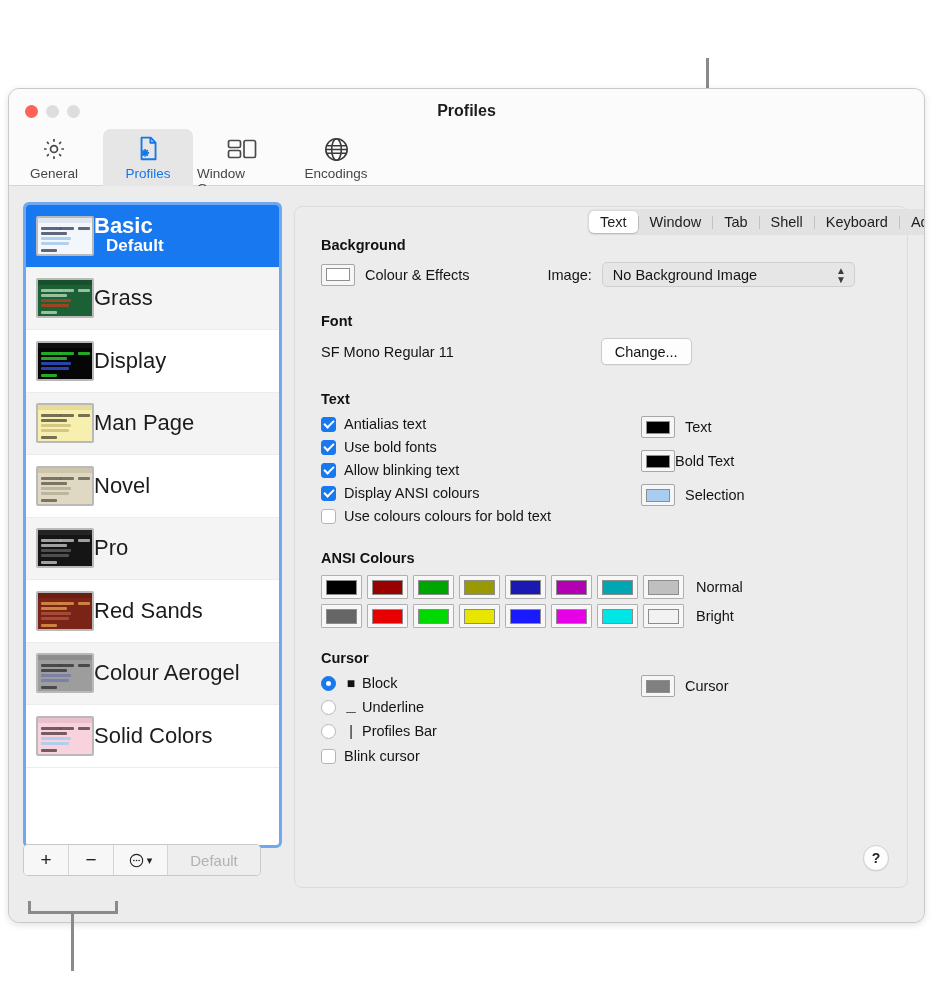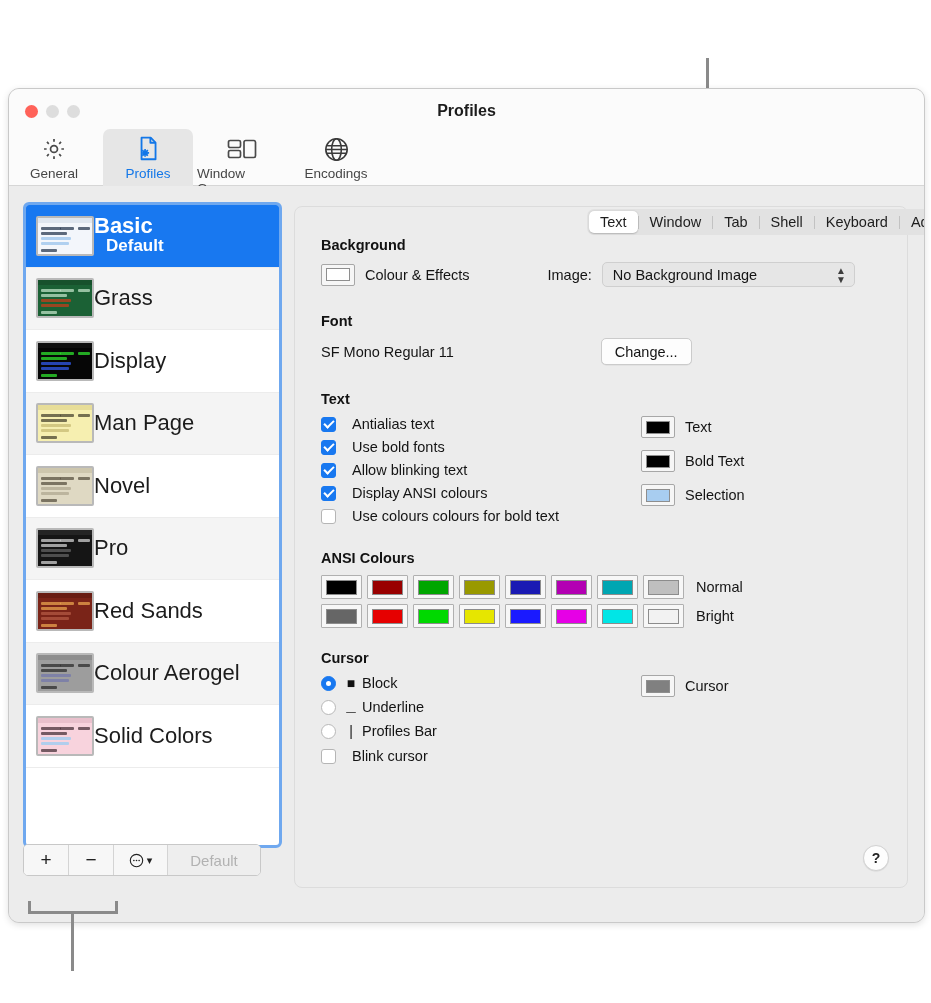--- a/index.html
+++ b/index.html
@@ -196,21 +196,21 @@
     border: 1px solid #b5b5b5; background: #fff;
     box-sizing: border-box; flex: 0 0 15px;
     display: flex; align-items: center; justify-content: center;
   }
   .box.on { background: #1878f0; border-color: #1878f0; }
   .box.on::after {
     content: ""; width: 4px; height: 8px;
     border: solid #fff; border-width: 0 2px 2px 0;
     transform: rotate(45deg); margin-top: -2px;
   }
-  .cb .lbl { margin-left: 16px; }
+  .cb .lbl { margin-left: 8px; }
 
   .radio { display: flex; align-items: center; margin-bottom: 7px; }
   .rb {
     width: 15px; height: 15px; border-radius: 50%;
     border: 1px solid #b8b8b8; background: #fff;
     box-sizing: border-box; flex: 0 0 15px;
     display: flex; align-items: center; justify-content: center;
   }
   .rb.on { background: #1878f0; border-color: #1878f0; }
   .rb.on::after { content:""; width:5px; height:5px; border-radius:50%; background:#fff; }
@@ -527,21 +527,21 @@
                 <div class="row" style="margin-bottom: 12px;">
                   <div class="colorwell">
                     <div class="swatch" style="background: rgb(0, 0, 0);"></div>
                   </div>
                   <span class="lbl" style="margin-left: 10px;">Text</span>
                 </div>
                 <div class="row" style="margin-bottom: 12px;">
                   <div class="colorwell">
                     <div class="swatch" style="background: rgb(0, 0, 0);"></div>
                   </div>
-                  <span class="lbl" style="margin-left: 10px;">Bold Text</span>
+                  <span class="lbl" style="">Bold Text</span>
                 </div>
                 <div class="row" style="margin-bottom: 12px;">
                   <div class="colorwell">
                     <div class="swatch" style="background: rgb(168, 205, 240);"></div>
                   </div>
                   <span class="lbl" style="margin-left: 10px;">Selection</span>
                 </div>
               </div>
           </div>
 

